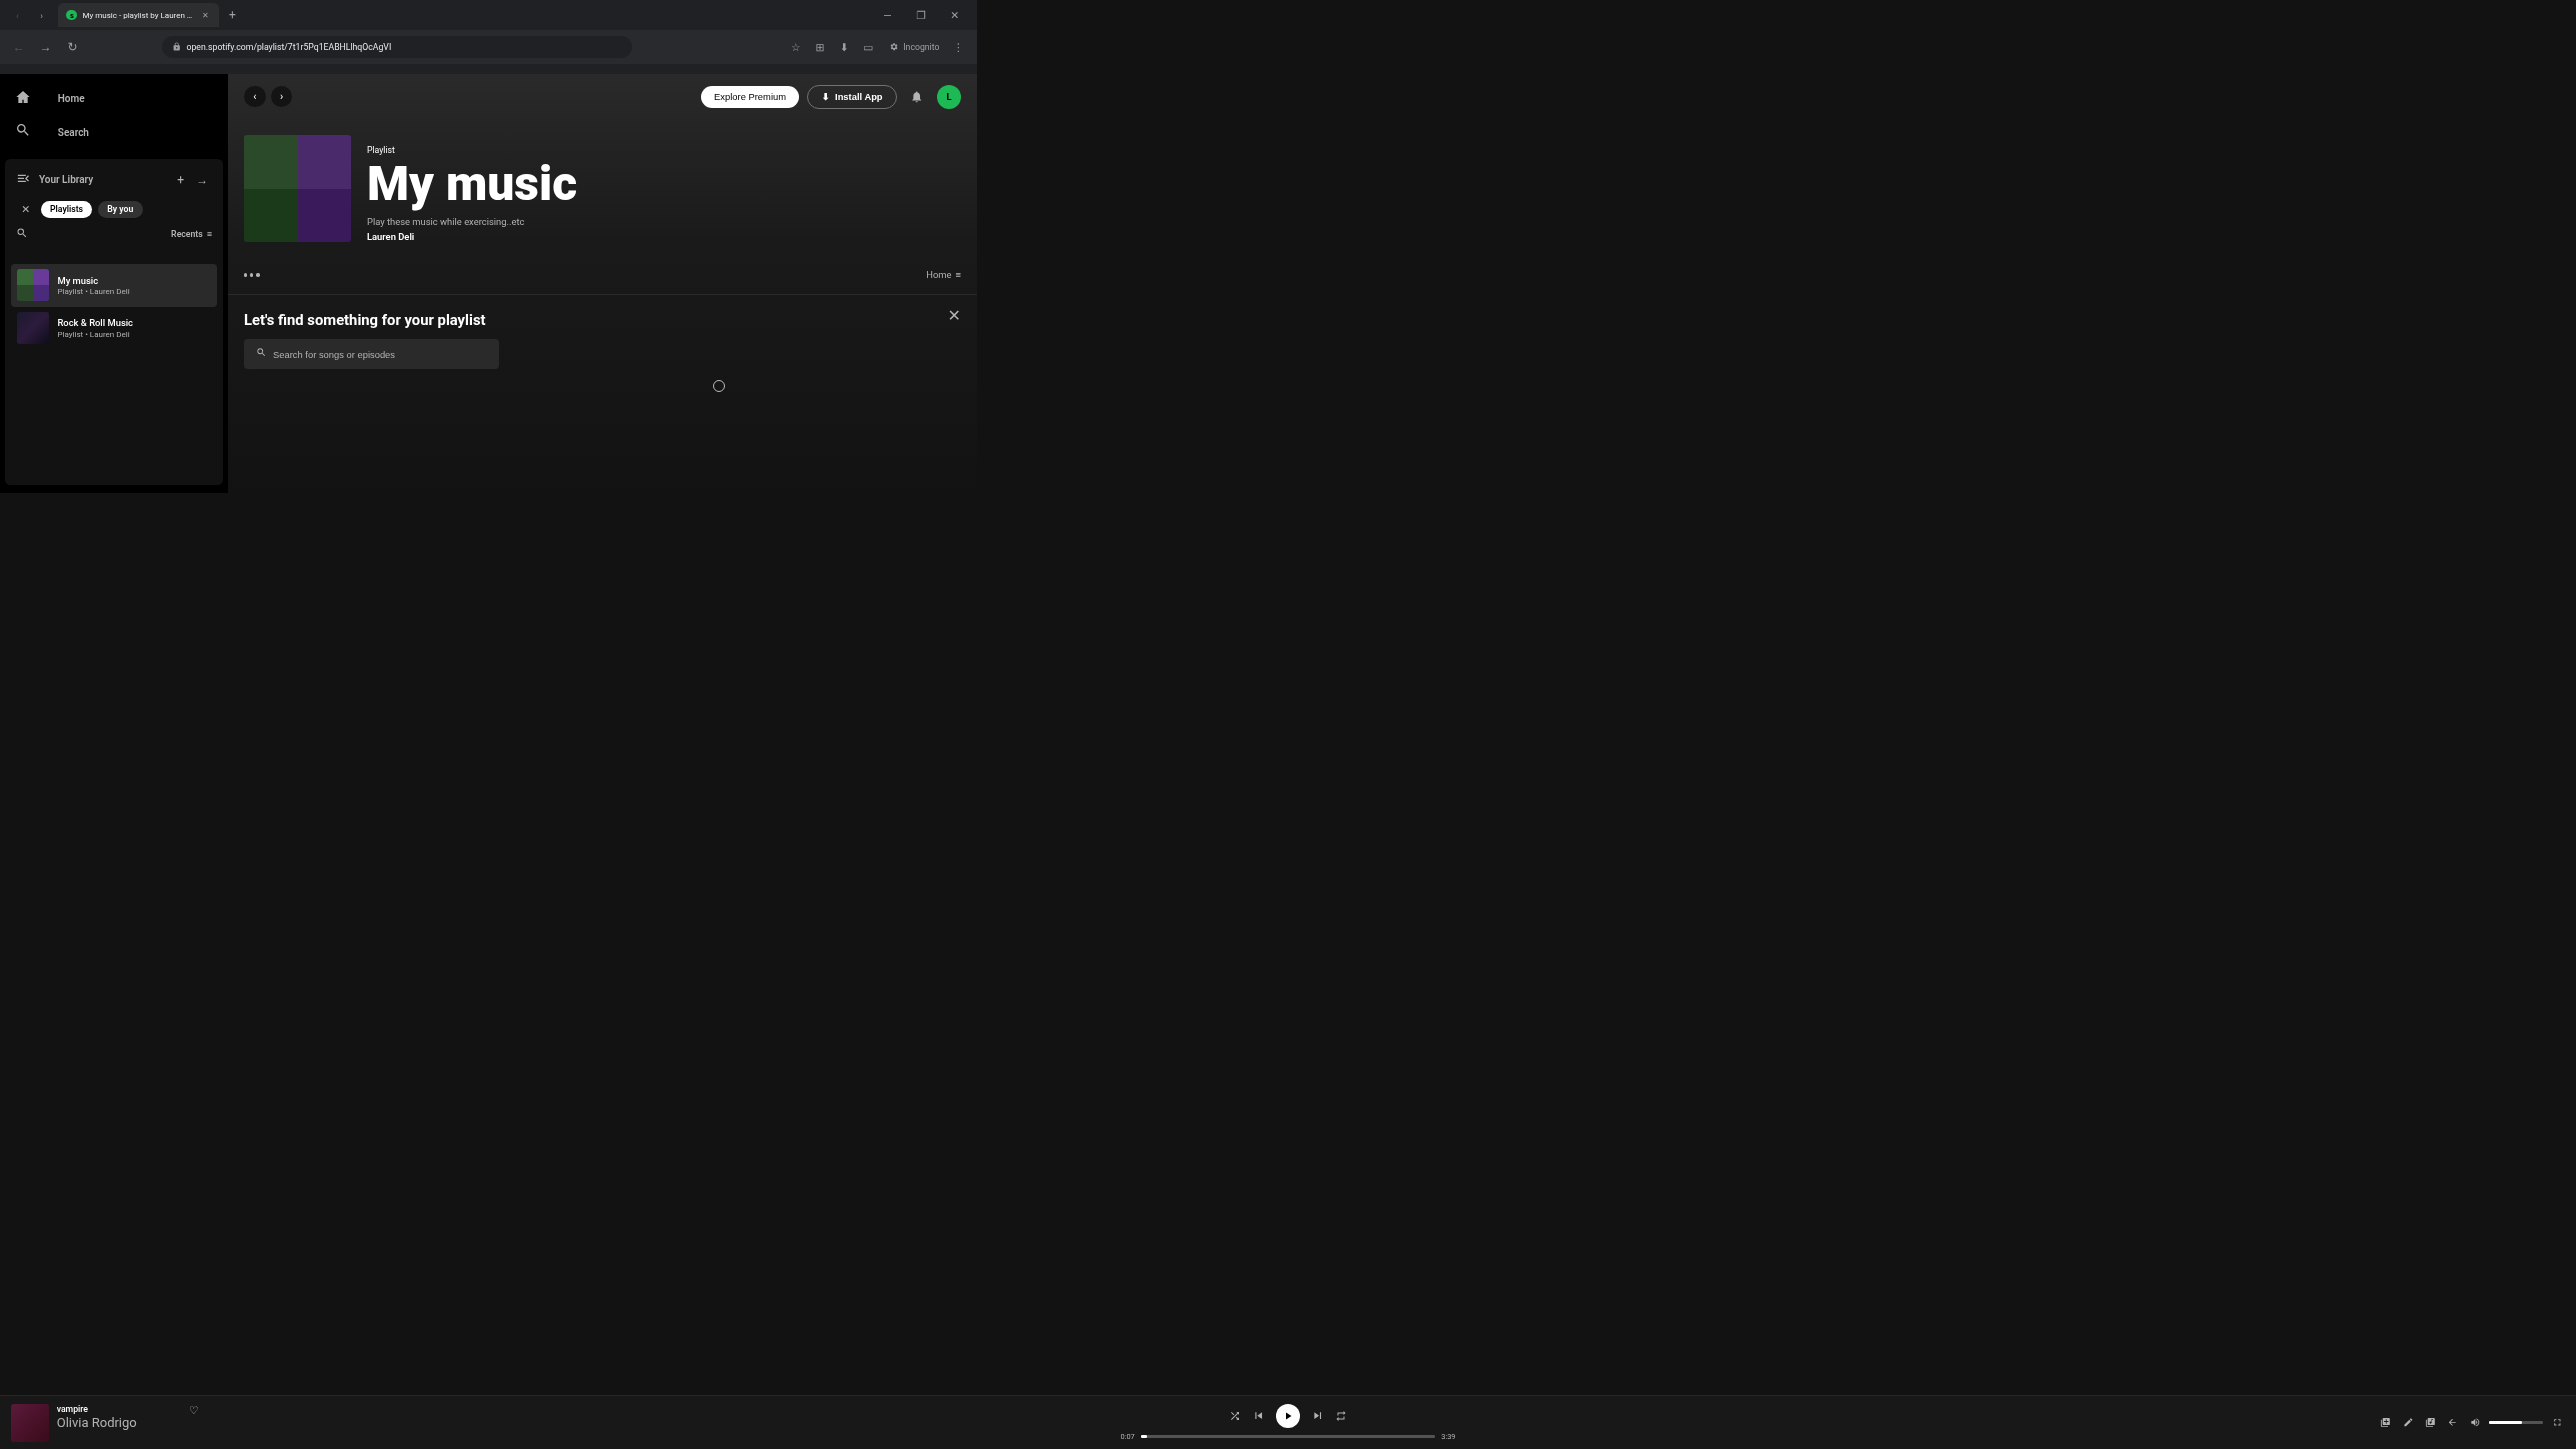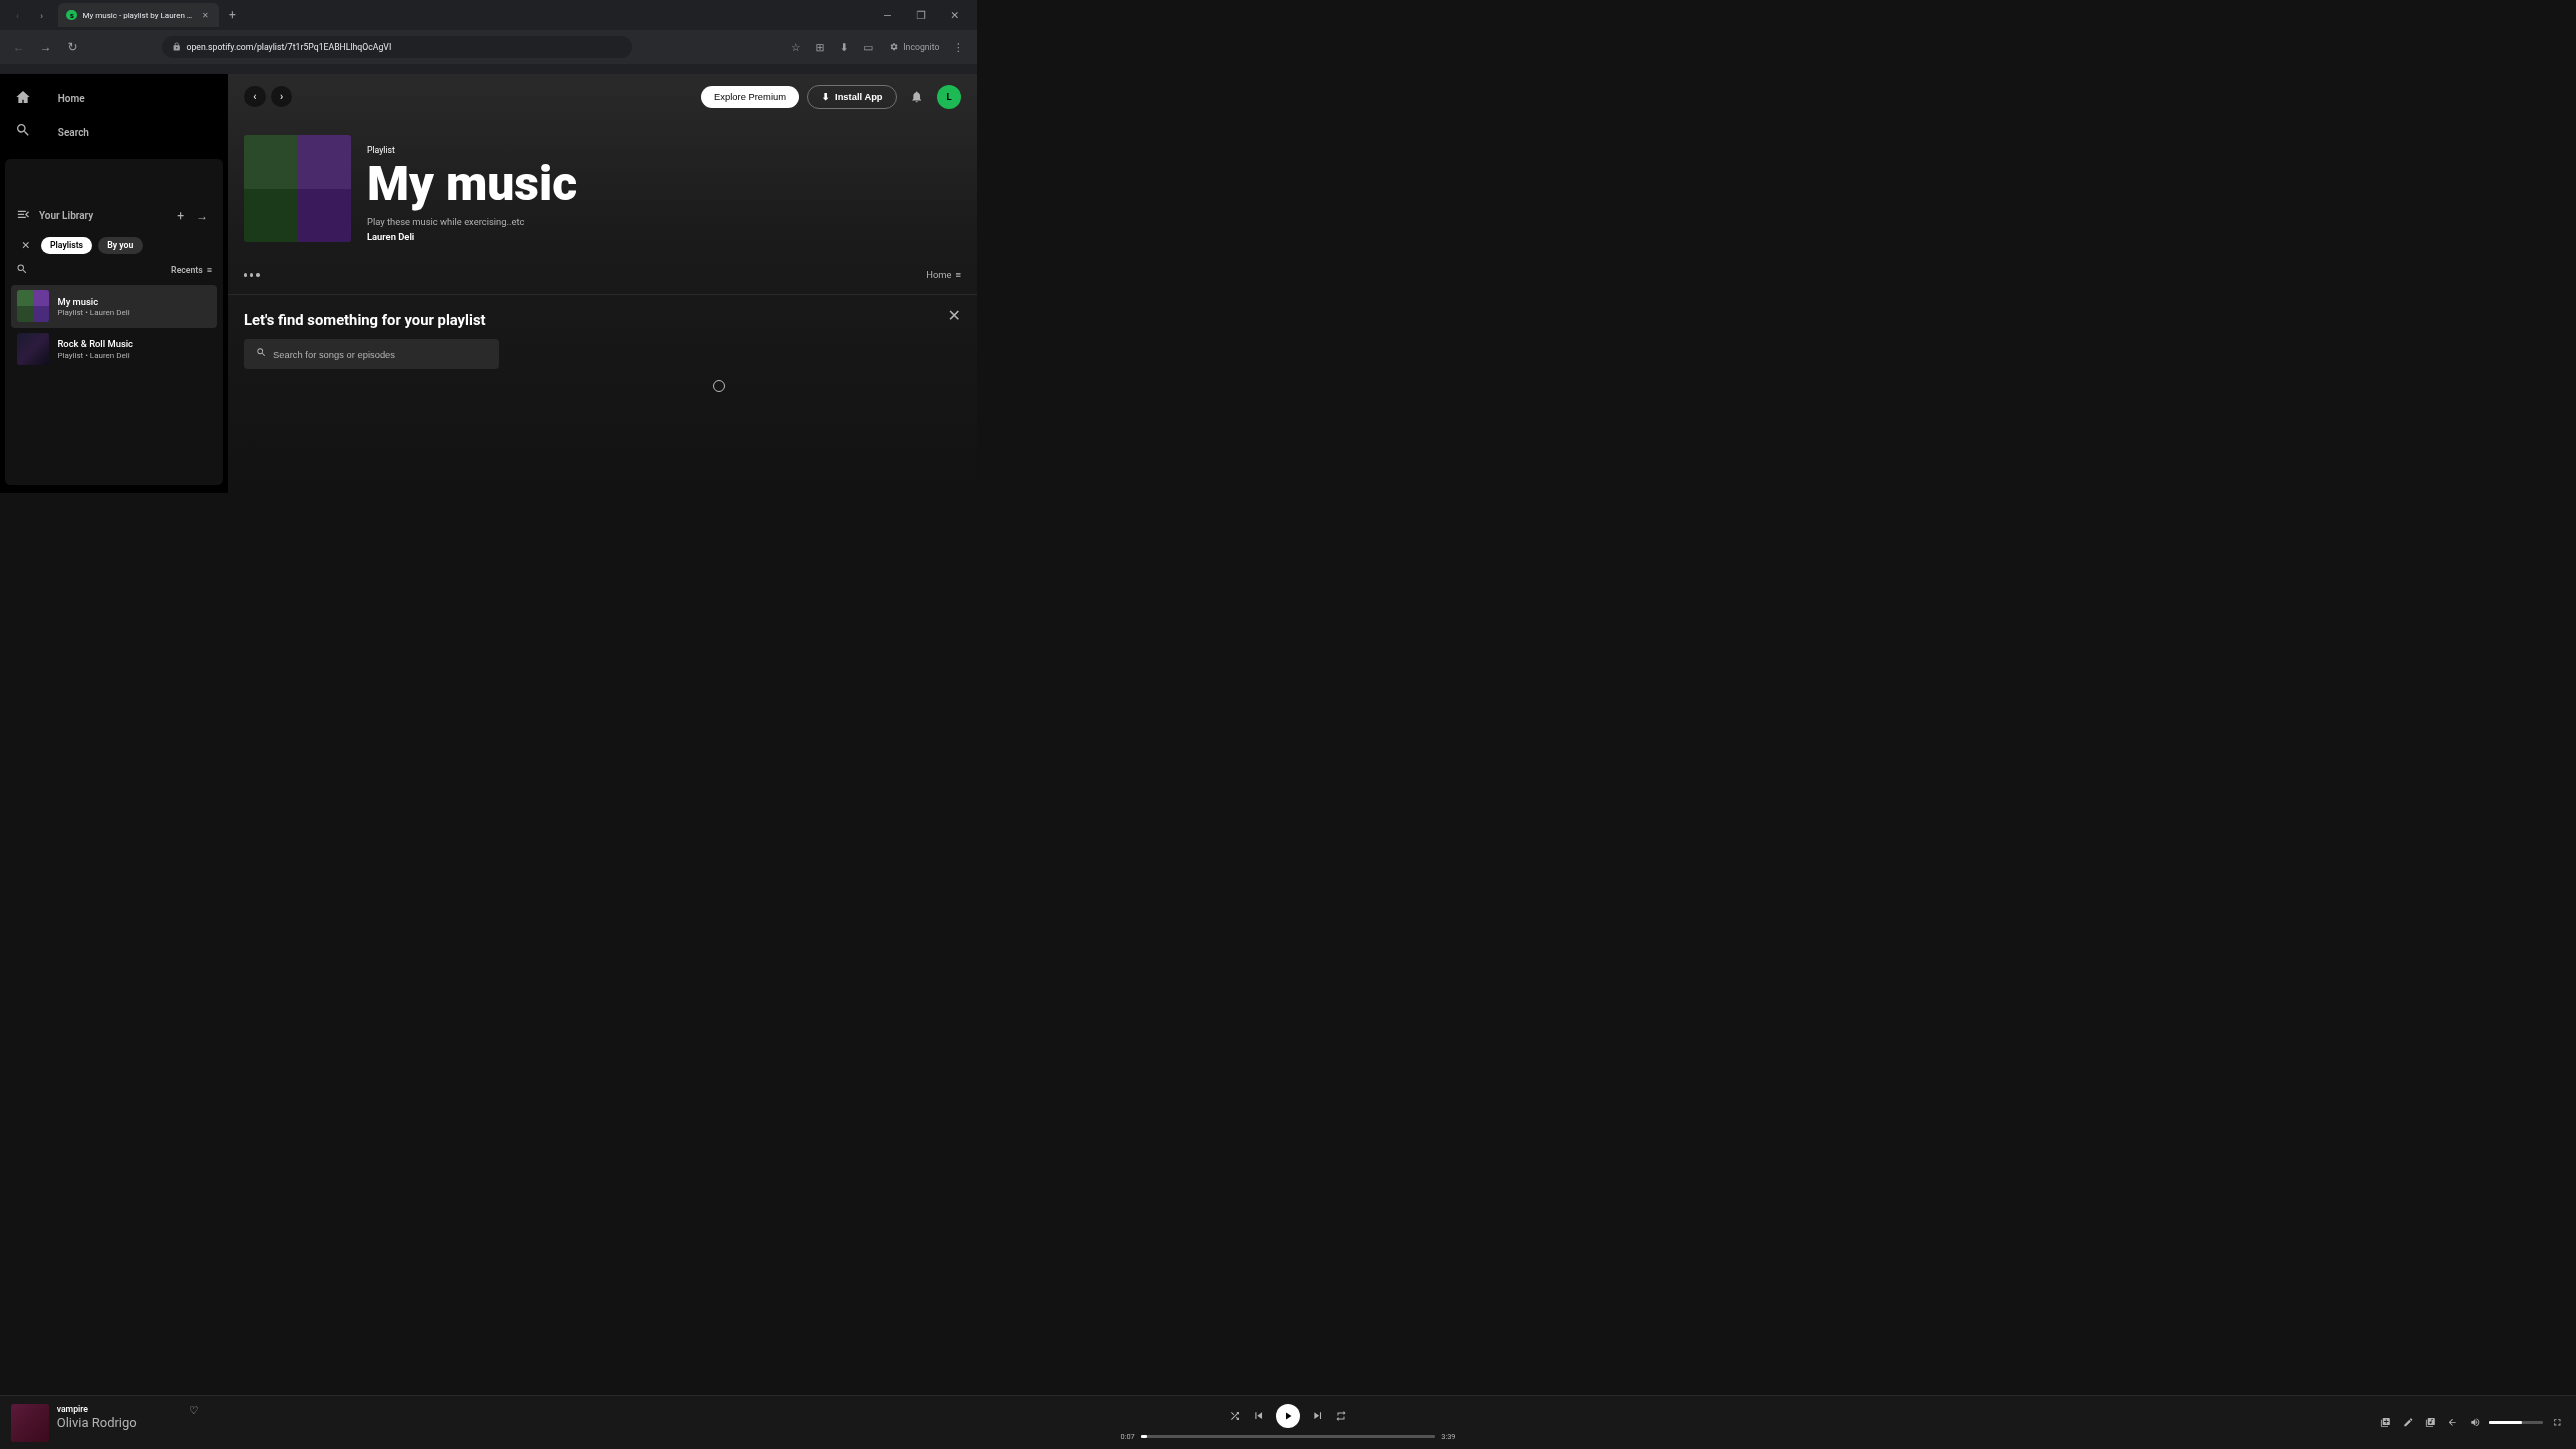--- a/index.html
+++ b/index.html
@@ -199,21 +199,20 @@
       padding: 8px 5.4px;
       flex: 1;
       overflow: hidden;
     }
     .library-header {
       display: flex;
       align-items: center;
       justify-content: space-between;
       padding: 2.7px 5.4px;
       margin-bottom: 8px;
-      margin-top: 36px;
     }
     .library-title-area {
       display: flex;
       align-items: center;
       gap: 8px;
       color: #b3b3b3;
       font-size: 10px;
       font-weight: 600;
       cursor: pointer;
     }
@@ -263,21 +262,21 @@
     .filter-chip.active {
       background: #fff;
       color: #000;
     }
 
     .search-sort-row {
       display: flex;
       align-items: center;
       justify-content: space-between;
       padding: 0 5.4px;
-      margin-bottom: 7px;
+      margin-bottom: 22px;
     }
     .search-icon-btn {
       color: #b3b3b3;
       font-size: 12px;
       cursor: pointer;
     }
     .recents-sort {
       display: flex;
       align-items: center;
       gap: 4px;

